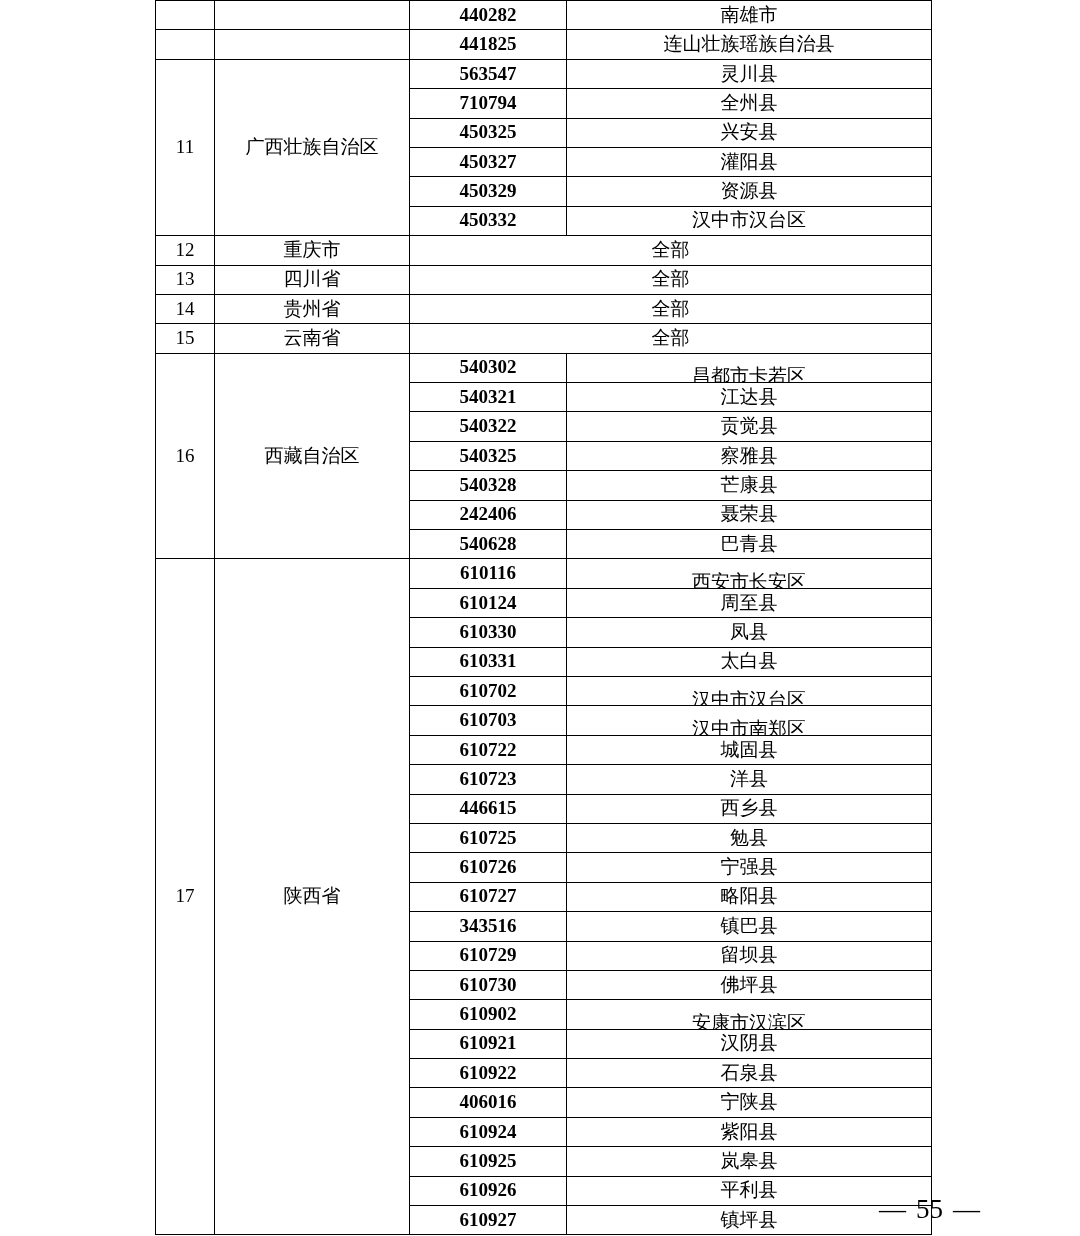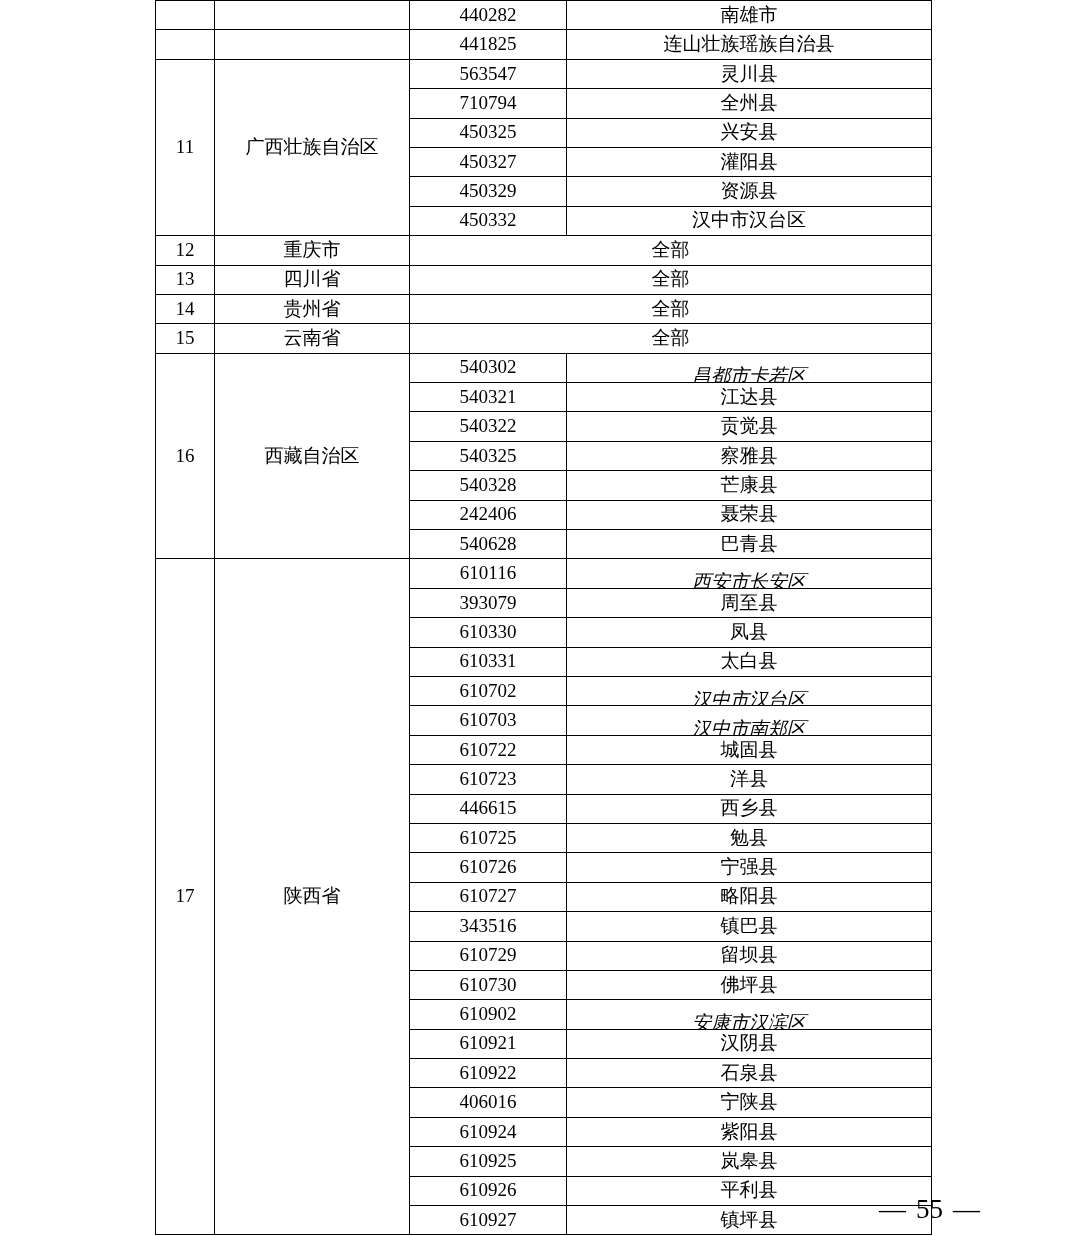--- a/index.html
+++ b/index.html
@@ -36,31 +36,30 @@
     font-size: 19px;
     line-height: 1.1;
     height: 28.4px;
     padding: 0;
     font-family: "Liberation Serif", "DejaVu Serif", serif;
     white-space: nowrap;
     overflow: hidden;
   }
   td.col-idx { width: 58px; }
   td.col-prov { width: 194px; }
-  td.col-code { width: 156px; }
+  td.col-code { width: 156px; font-weight: bold; }
   td.col-name { width: 364px; }
   td.col-all { width: 520px; }
   .clipped {
     position: relative;
   }
   .clipped span.inner {
     display: block;
     position: relative;
     top: 9px;
-    font-style: italic;
   }
   .footer-wrap {
     position: absolute;
     right: 100px;
     top: 1194px;
     font-size: 27px;
     display: flex;
     align-items: center;
     gap: 10px;
   }
@@ -163,21 +162,21 @@
         </tr>
         <tr>
           <td class="col-idx" rowspan="23">17</td>
           <td class="col-prov" rowspan="23">陕西省</td>
           <td class="col-code">610116</td>
           <td class="col-name clipped">
             <span class="inner">西安市长安区</span>
           </td>
         </tr>
         <tr>
-          <td class="col-code">393079</td>
+          <td class="col-code">610124</td>
           <td class="col-name">周至县</td>
         </tr>
         <tr>
           <td class="col-code">610330</td>
           <td class="col-name">凤县</td>
         </tr>
         <tr>
           <td class="col-code">610331</td>
           <td class="col-name">太白县</td>
         </tr>

